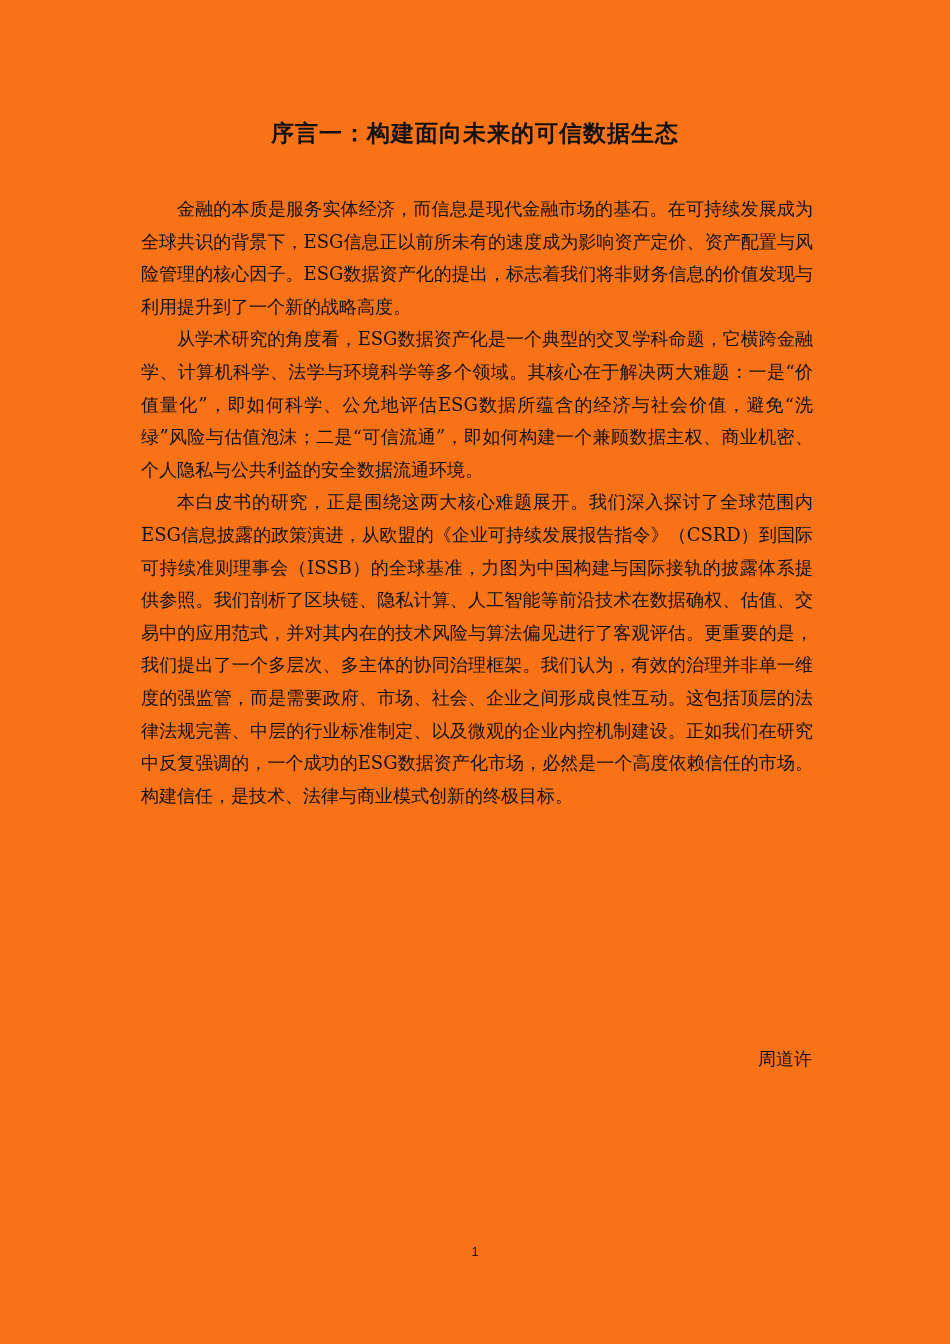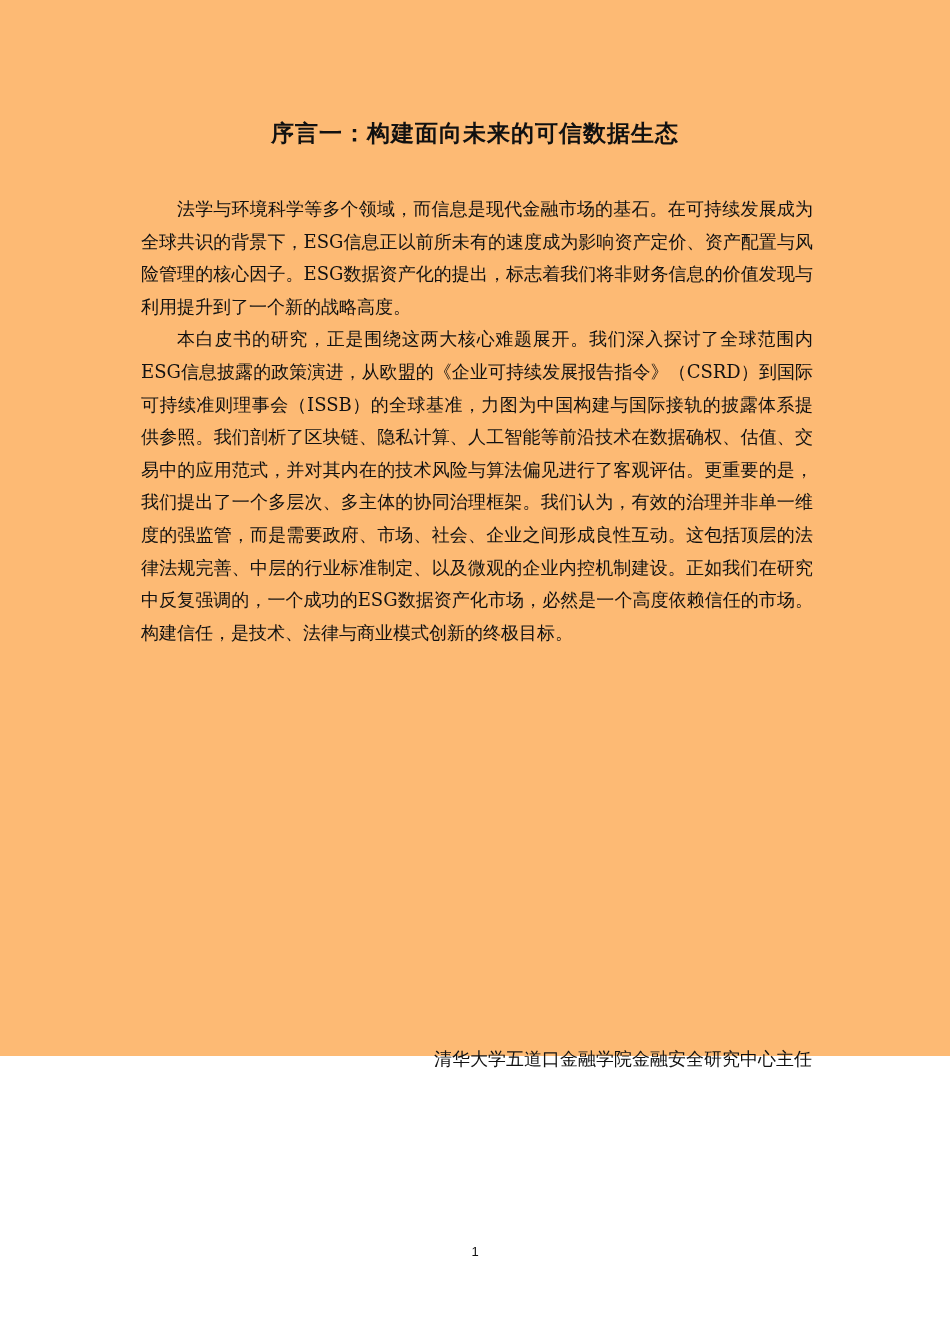--- a/index.html
+++ b/index.html
@@ -1,17 +1,17 @@
 <!DOCTYPE html>
 <html><head>
 <meta charset="utf-8">
 <style>
   html, body { margin: 0; padding: 0; background: #ffffff; }
   body { width: 950px; height: 1344px; position: relative; overflow: hidden; color: #111; }
-  .page { position: absolute; left: 0; top: 0; width: 950px; height: 1056px; background: #fdba74; text-decoration: underline; }
+  .page { position: absolute; left: 0; top: 0; width: 950px; height: 1344px; background: #f97316; text-decoration: underline; }
   .title {
     position: absolute; left: 0; top: 118px; width: 950px; text-align: center;
     font-family: "DejaVu Sans", sans-serif; font-weight: bold; font-size: 23px; letter-spacing: 1px;
   }
   .body-text {
     position: absolute; left: 141px; top: 193px; width: 672px;
     font-family: "DejaVu Serif", serif; font-size: 18px; line-height: 32.6px;
     text-align: justify; text-justify: inter-character;
   }
   .body-text p { margin: 0; text-indent: 2em; }
@@ -25,22 +25,23 @@
     font-family: "Liberation Sans", sans-serif; font-size: 13px;
   }
 </style>
 </head>
 <body>
 
 <div class="page">
   <div class="title">序言一：构建面向未来的可信数据生态</div>
 
   <div class="body-text">
-    <p>法学与环境科学等多个领域，而信息是现代金融市场的基石。在可持续发展成为全球共识的背景下，ESG信息正以前所未有的速度成为影响资产定价、资产配置与风险管理的核心因子。ESG数据资产化的提出，标志着我们将非财务信息的价值发现与利用提升到了一个新的战略高度。</p>
+    <p>金融的本质是服务实体经济，而信息是现代金融市场的基石。在可持续发展成为全球共识的背景下，ESG信息正以前所未有的速度成为影响资产定价、资产配置与风险管理的核心因子。ESG数据资产化的提出，标志着我们将非财务信息的价值发现与利用提升到了一个新的战略高度。</p>
+    <p>从学术研究的角度看，ESG数据资产化是一个典型的交叉学科命题，它横跨金融学、计算机科学、法学与环境科学等多个领域。其核心在于解决两大难题：一是“价值量化”，即如何科学、公允地评估ESG数据所蕴含的经济与社会价值，避免“洗绿”风险与估值泡沫；二是“可信流通”，即如何构建一个兼顾数据主权、商业机密、个人隐私与公共利益的安全数据流通环境。</p>
     <p>本白皮书的研究，正是围绕这两大核心难题展开。我们深入探讨了全球范围内ESG信息披露的政策演进，从欧盟的《企业可持续发展报告指令》（CSRD）到国际可持续准则理事会（ISSB）的全球基准，力图为中国构建与国际接轨的披露体系提供参照。我们剖析了区块链、隐私计算、人工智能等前沿技术在数据确权、估值、交易中的应用范式，并对其内在的技术风险与算法偏见进行了客观评估。更重要的是，我们提出了一个多层次、多主体的协同治理框架。我们认为，有效的治理并非单一维度的强监管，而是需要政府、市场、社会、企业之间形成良性互动。这包括顶层的法律法规完善、中层的行业标准制定、以及微观的企业内控机制建设。正如我们在研究中反复强调的，一个成功的ESG数据资产化市场，必然是一个高度依赖信任的市场。构建信任，是技术、法律与商业模式创新的终极目标。</p>
   </div>
 
   <div class="sign">
-    <div>清华大学五道口金融学院金融安全研究中心主任</div>
+    <div>周道许</div>
   </div>
 
   <div class="page-num">1</div>
 </div>
 
 </body></html>

